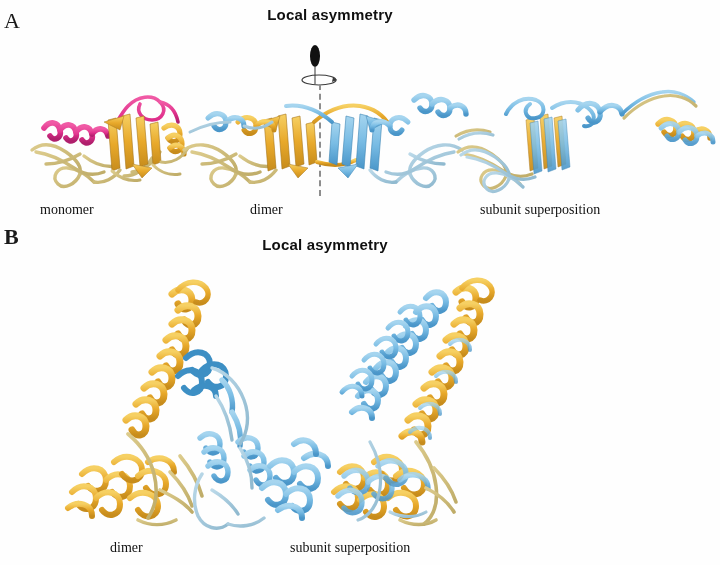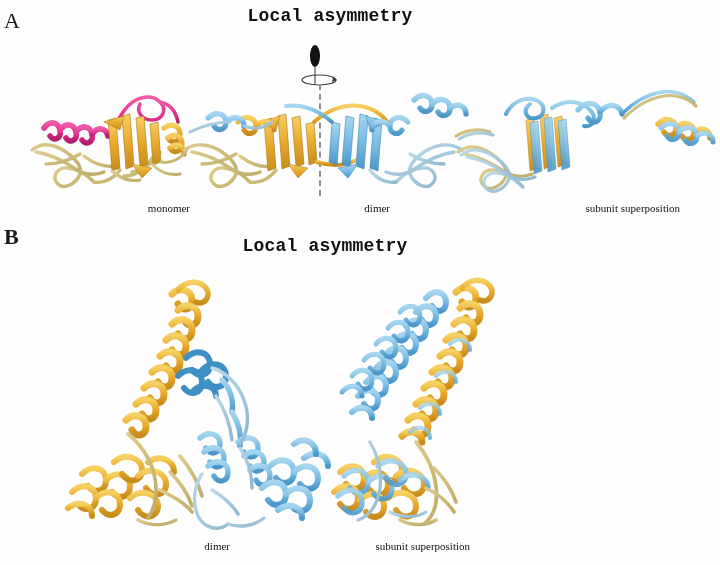--- a/index.html
+++ b/index.html
@@ -27,37 +27,37 @@
     font-family: "Liberation Serif", "DejaVu Serif", serif;
     font-size: 22px;
     font-weight: 400;
     color: #1a1a1a;
     letter-spacing: 0.5px;
   }
   .panel-letter.bold { font-weight: 700; }
 
   .panel-title {
     position: absolute;
-    font-family: Liberation Mono, monospace;
-    font-size: 18px;
+    font-family: Liberation Sans, sans-serif;
+    font-size: 15px;
     font-weight: 700;
     color: #101010;
     letter-spacing: 0.2px;
     white-space: nowrap;
     text-align: center;
   }
 
   .struct-label {
     position: absolute;
     font-family: "Liberation Serif", "DejaVu Serif", serif;
-    font-size: 11px;
+    font-size: 14px;
     font-weight: 400;
     color: #111;
     white-space: nowrap;
-    text-align: right;
+    text-align: left;
   }
 
   .structure {
     position: absolute;
     overflow: visible;
   }
   .structure svg { display: block; overflow: visible; }
 
   
   .axis-marker {

